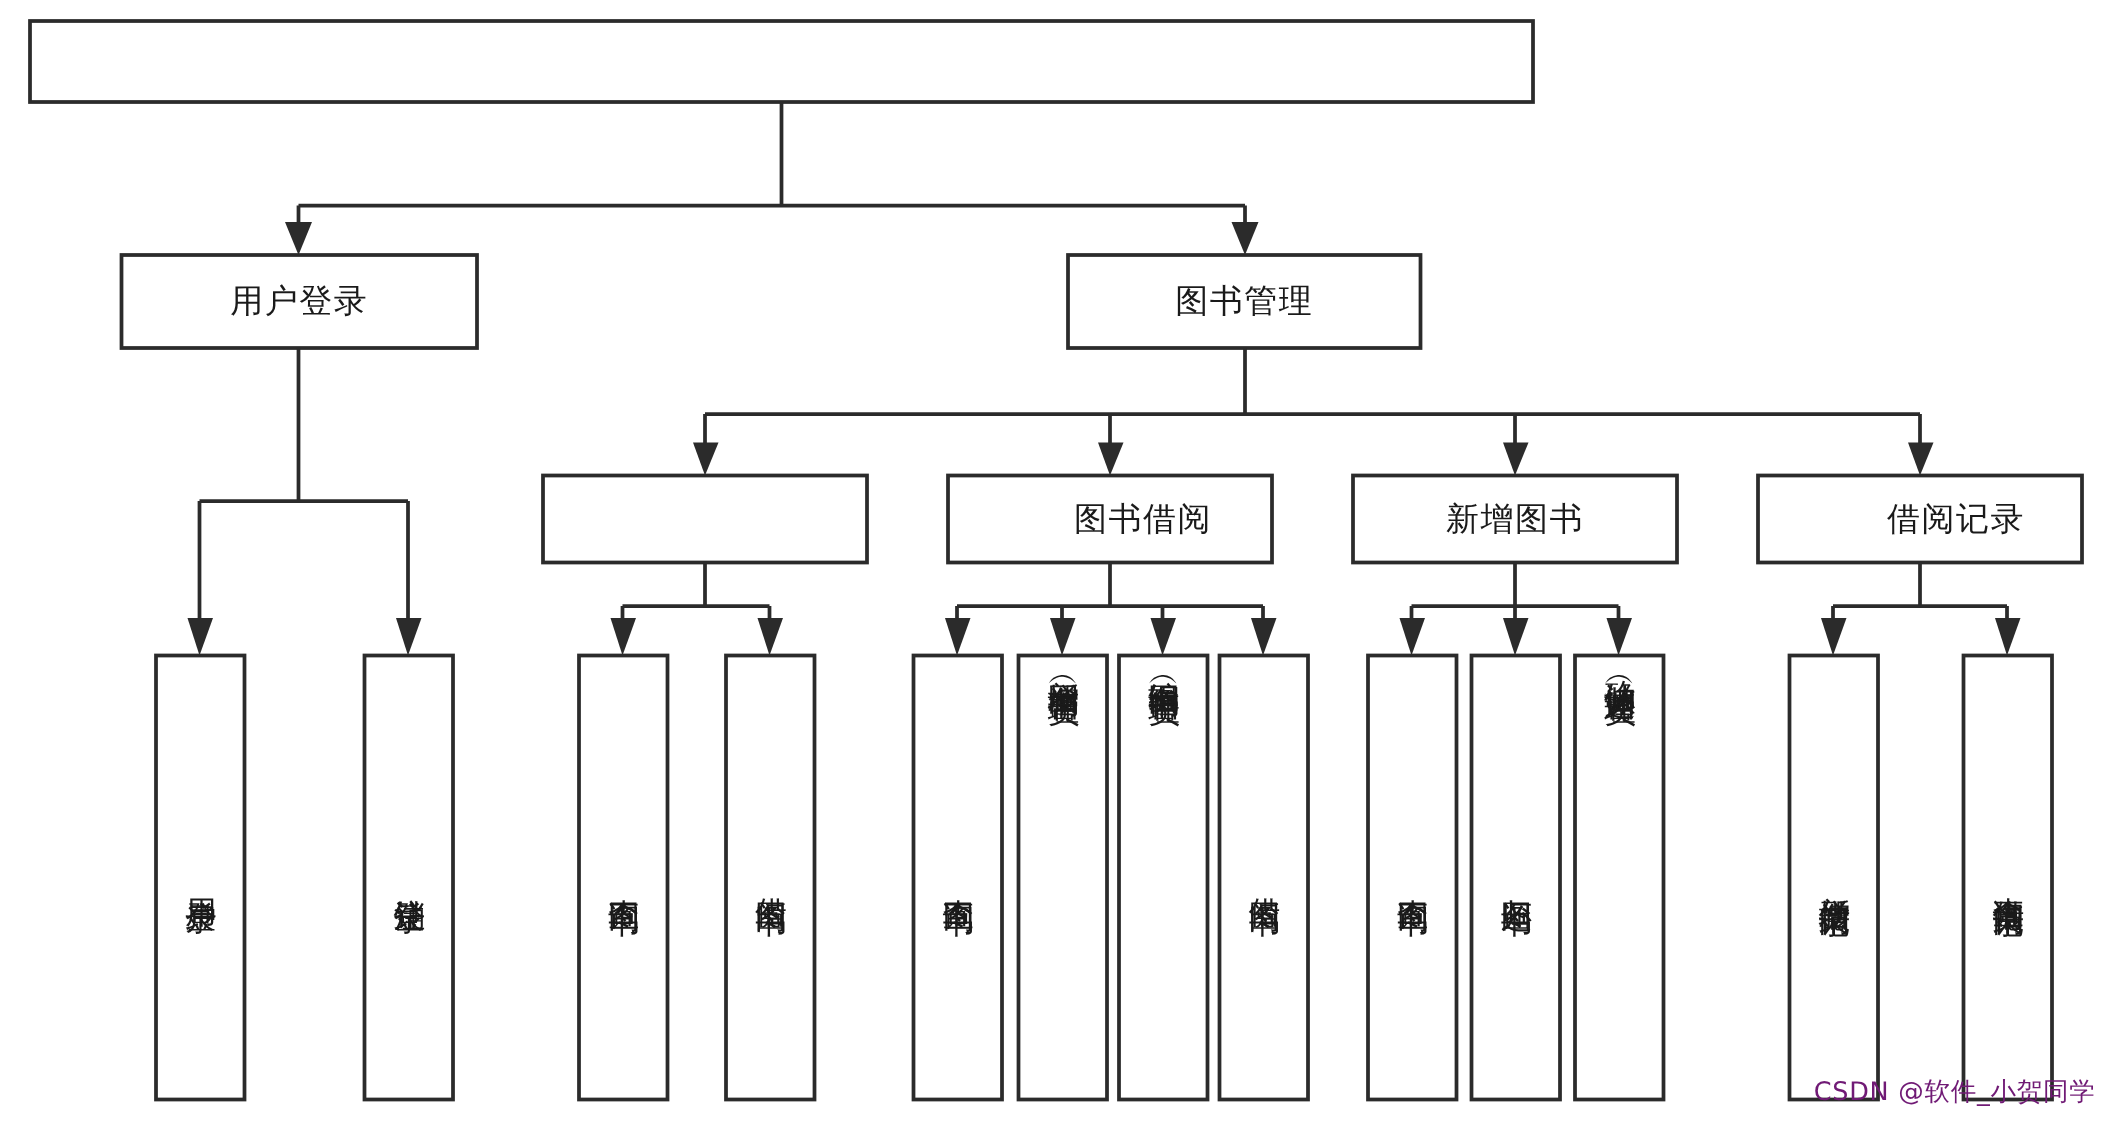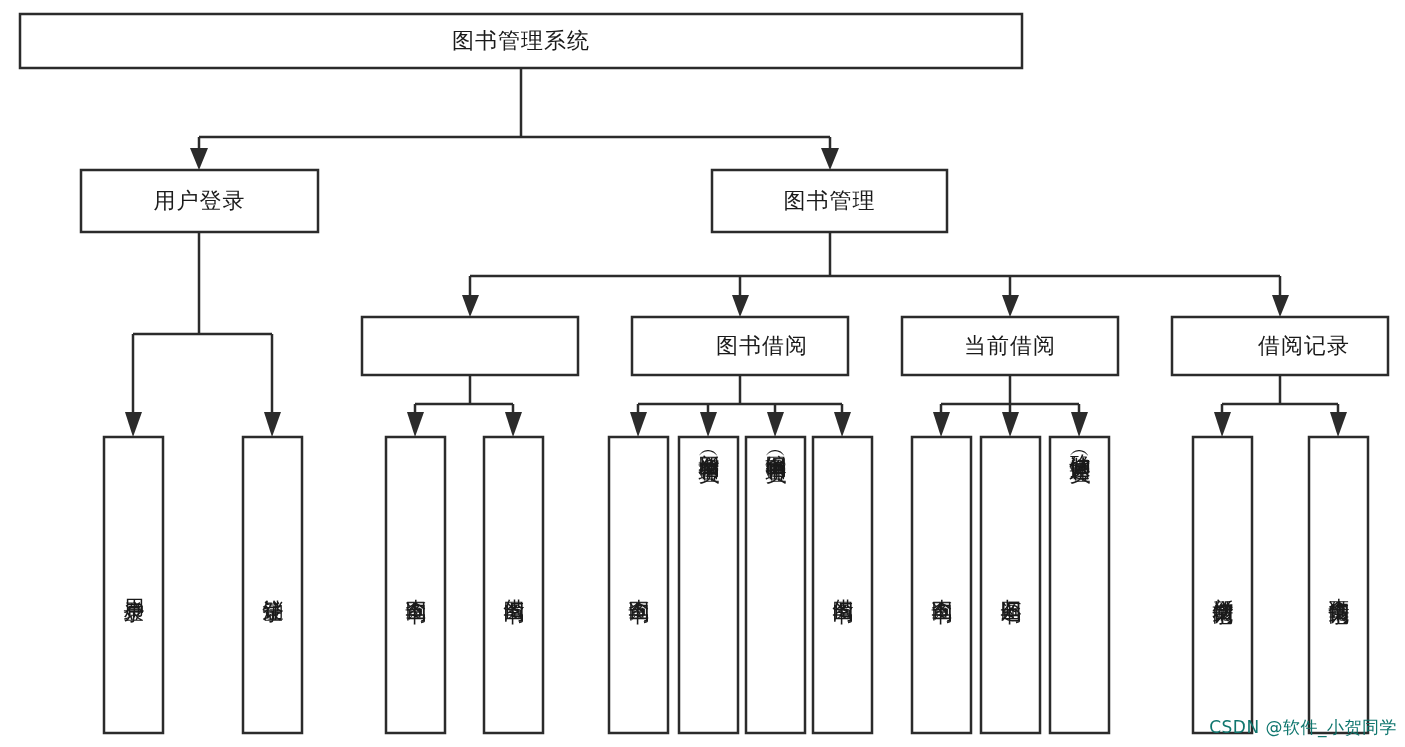--- a/index.html
+++ b/index.html
@@ -70,21 +70,21 @@
     color: #1a1a1a;
     letter-spacing: 1px;
     white-space: nowrap;
   }
   #watermark {
     position: absolute;
     right: 8px;
     bottom: 8px;
     font-family: "DejaVu Sans", "Liberation Sans", sans-serif;
     font-size: 17px;
-    color: #0f766e;
+    color: #701a75;
     letter-spacing: 0.5px;
     white-space: nowrap;
   }
 </style>
 </head>
 <body>
 
 <div id="diagram-root">
 
   <svg id="flow-svg" viewBox="0 0 1405 747">
@@ -170,36 +170,33 @@
     <rect class="node-box" x="813" y="437" width="59" height="296"></rect>
 
     <rect class="node-box" x="912" y="437" width="59" height="296"></rect>
     <rect class="node-box" x="981" y="437" width="59" height="296"></rect>
     <rect class="node-box" x="1050" y="437" width="59" height="296"></rect>
 
     <rect class="node-box" x="1193" y="437" width="59" height="296"></rect>
     <rect class="node-box" x="1309" y="437" width="59" height="296"></rect>
   </svg>
 
-  <div class="htext-wrap" style="left:20px; top:14px; width:1002px; height:54px;">
-    <span class="htext">图书管理系统</span>
-  </div>
 
   <div class="htext-wrap" style="left:81px; top:170px; width:237px; height:62px;">
     <span class="htext">用户登录</span>
   </div>
   <div class="htext-wrap" style="left:712px; top:170px; width:235px; height:62px;justify-content:center;">
     <span class="htext">图书管理</span>
   </div>
 
   <div class="htext-wrap" style="left:632px; top:317px; width:260px; height:58px;">
     <span class="htext">图书借阅</span>
   </div>
   <div class="htext-wrap" style="left:902px; top:317px; width:216px; height:58px;">
-    <span class="htext">当前借阅</span>
+    <span class="htext">新增图书</span>
   </div>
   <div class="htext-wrap" style="left:1172px; top:317px; width:216px; height:58px;padding-left:24px;">
     <span class="htext">借阅记录</span>
   </div>
 
   <div class="vtext-wrap" style="left:104px; top:437px; width:59px; height:296px;">
     <span class="vtext">用户登录</span>
   </div>
   <div class="vtext-wrap" style="left:243px; top:437px; width:59px; height:296px;">
     <span class="vtext">注销登录</span>

